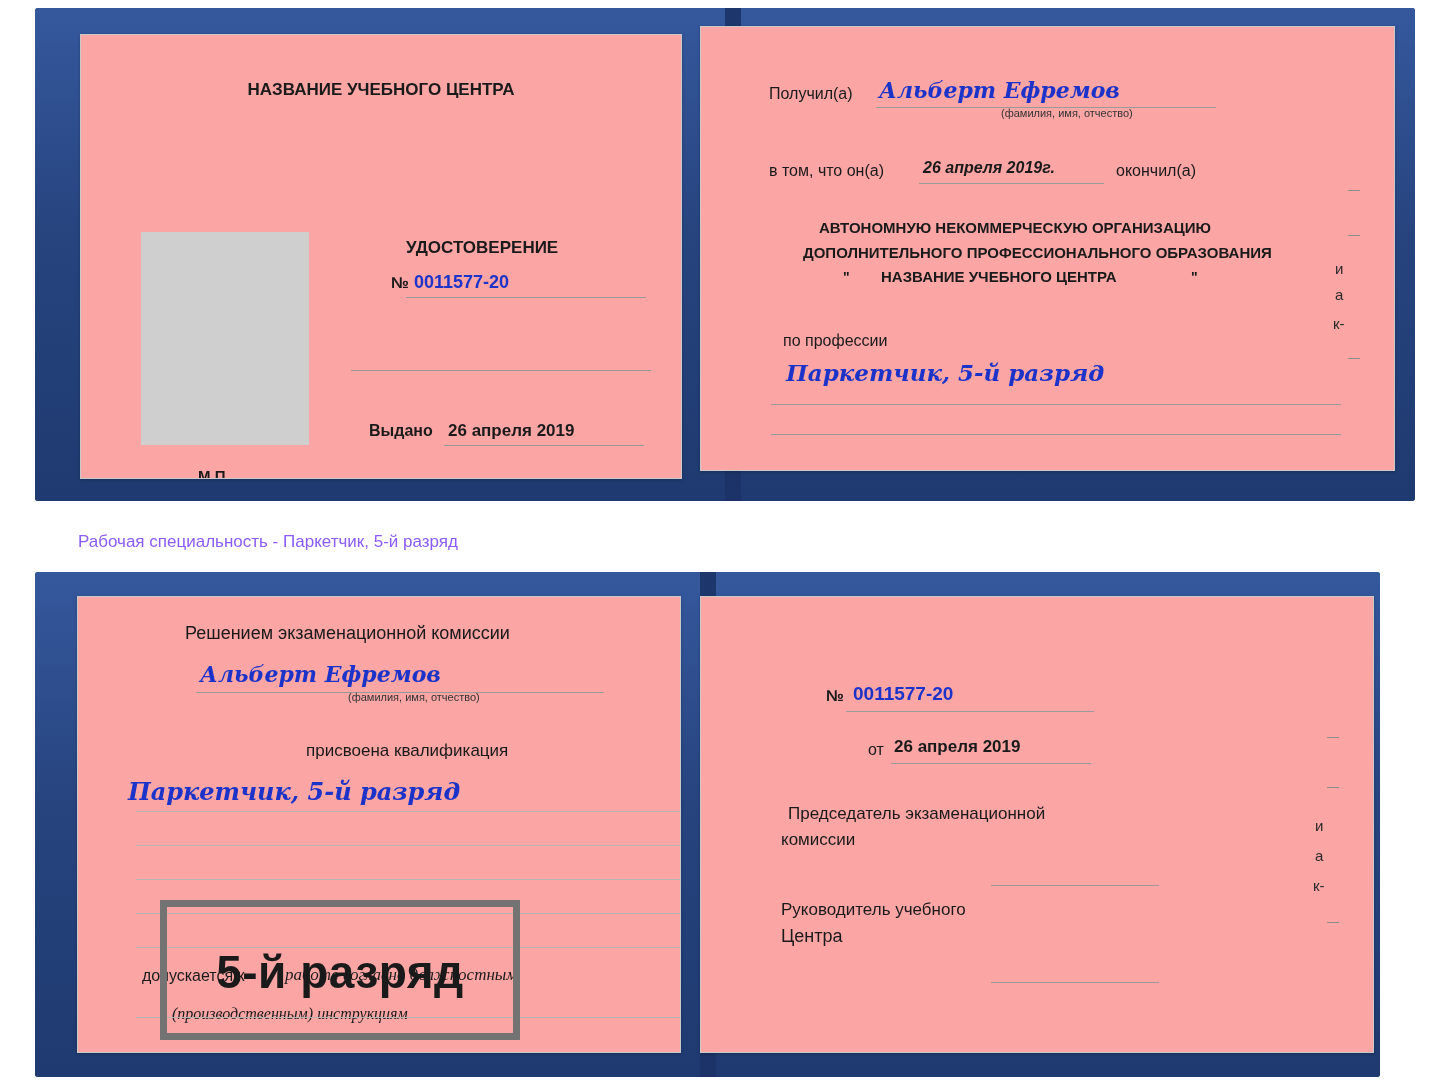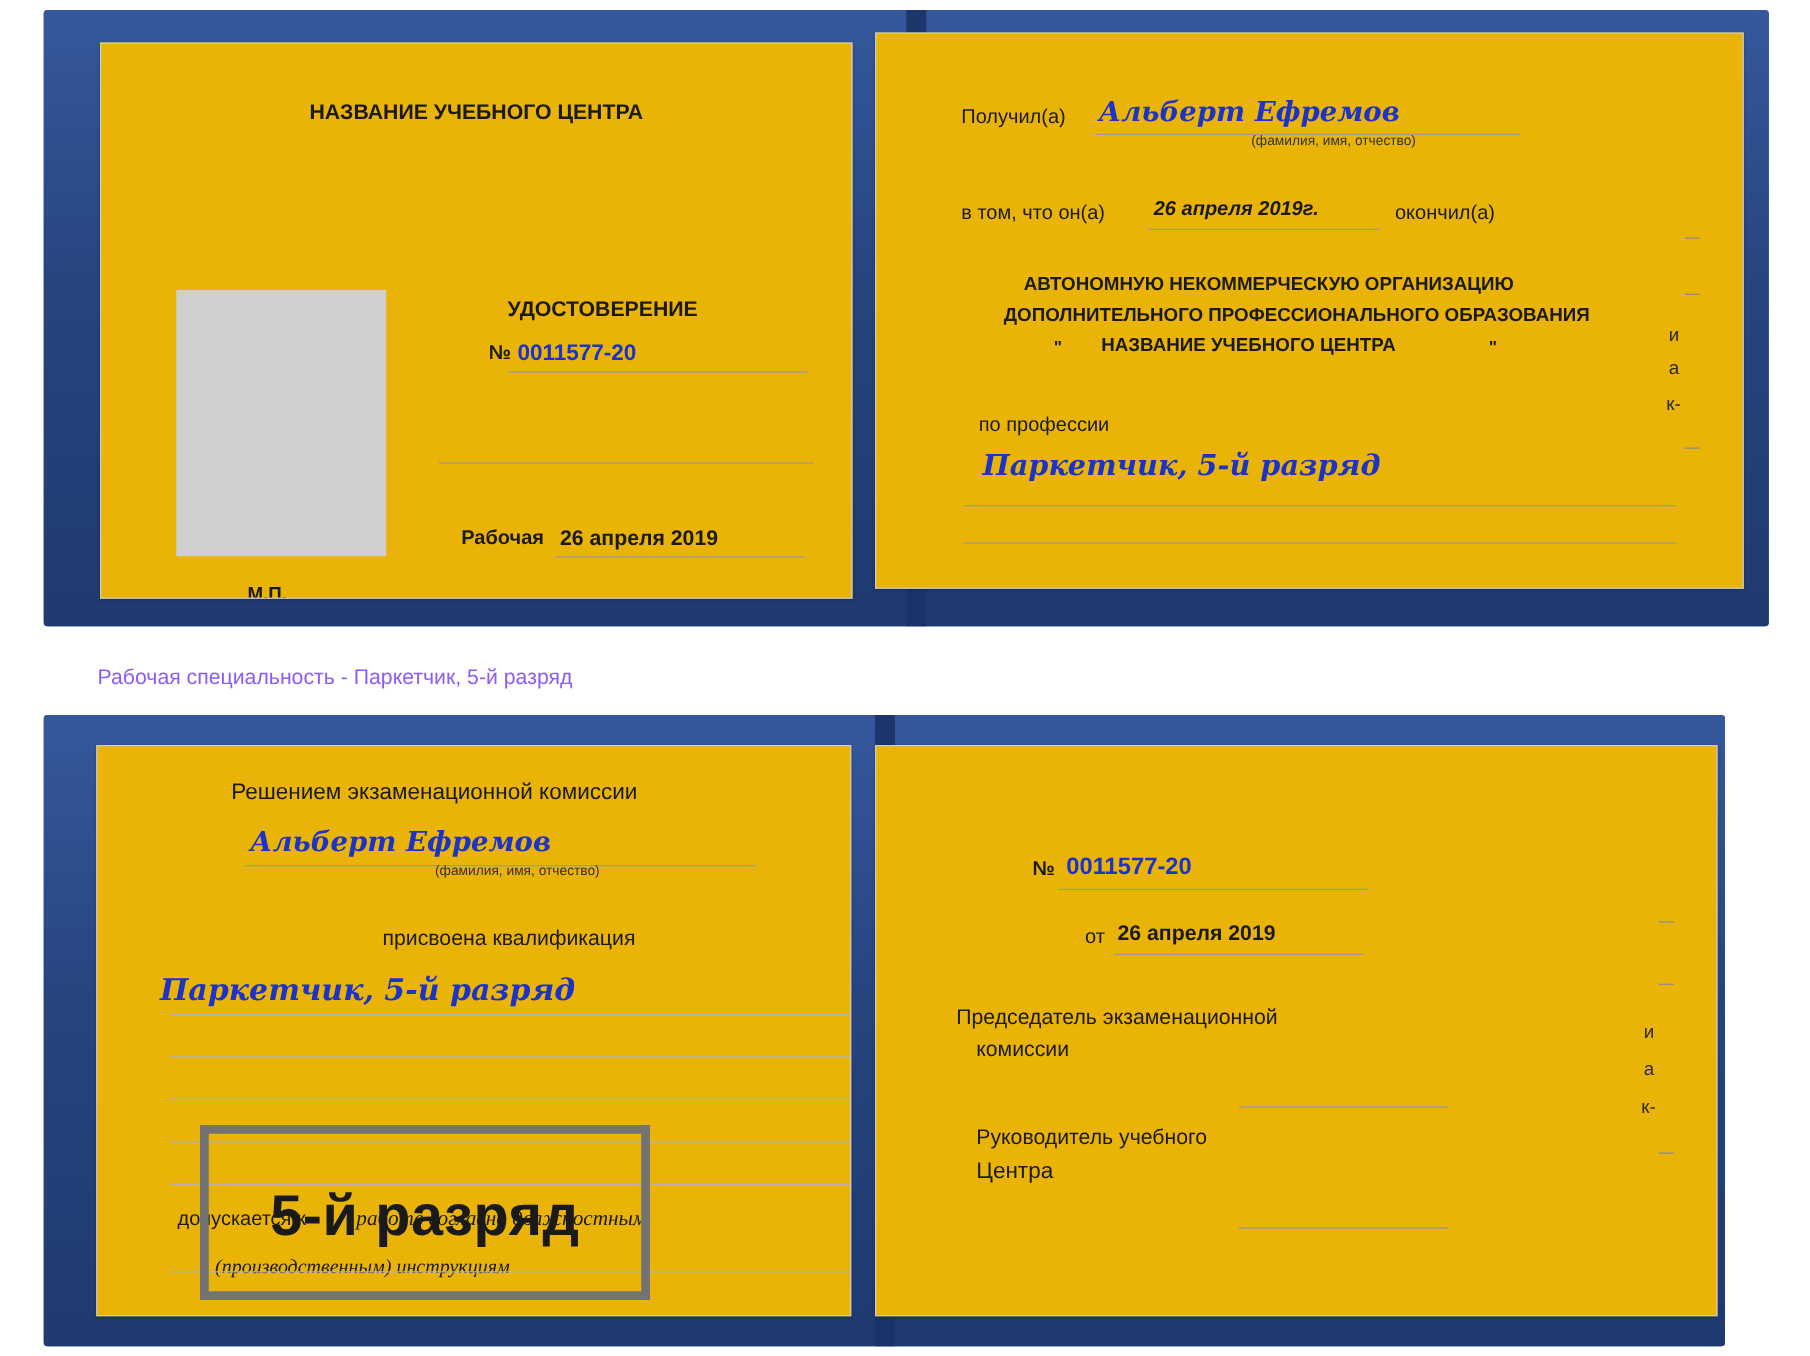--- a/index.html
+++ b/index.html
@@ -38,21 +38,21 @@
     position: absolute;
     top: 0;
     bottom: 0;
     width: 16px;
     background: #1b3367;
     opacity: .9;
   }
 
   .leaf {
     position: absolute;
-    background: #eab308;
+    background: #fca5a5;
     border: 1px solid #c9c9c9;
     box-shadow: 0 1px 3px rgba(0,0,0,.22);
     overflow: hidden;
   }
 
   
   .top .leaf.left  { left: 45px;  top: 26px; width: 600px; height: 443px; }
   .top .leaf.right { left: 665px; top: 18px; width: 693px; height: 443px; }
 
   
@@ -131,21 +131,21 @@
         <div class="photo" style="left:60px;top:197px;width:168px;height:213px;"></div>
 
         <div class="t bold" style="left:325px;top:203px;font-size:17px;">УДОСТОВЕРЕНИЕ</div>
 
         <div class="t bold" style="left:310px;top:239px;font-size:16px;">№</div>
         <div class="t bold" style="left:333px;top:237px;font-size:18px;color:#1b33c8;">0011577-20</div>
         <div class="rule" style="left:325px;top:262px;width:240px;"></div>
 
         <div class="rule" style="left:270px;top:335px;width:300px;"></div>
 
-        <div class="t bold" style="left:288px;top:387px;font-size:16px;">Рабочая</div>
+        <div class="t bold" style="left:288px;top:387px;font-size:16px;">Выдано</div>
         <div class="t bold" style="left:367px;top:386px;font-size:17px;">26 апреля 2019</div>
         <div class="rule" style="left:363px;top:410px;width:200px;"></div>
 
         <div class="t bold" style="left:117px;top:432px;font-size:15px;">М.П.</div>
       </div>
     </div>
 
     <div class="leaf right">
       <div class="leaf-inner">
         <div class="t" style="left:68px;top:58px;font-size:16px;">Получил(а)</div>
@@ -214,21 +214,21 @@
       <div class="leaf-inner">
 
         <div class="t bold" style="left:125px;top:90px;font-size:16px;">№</div>
         <div class="t bold" style="left:152px;top:86px;font-size:19px;color:#1b33c8;">0011577-20</div>
         <div class="rule" style="left:145px;top:114px;width:248px;"></div>
 
         <div class="t" style="left:167px;top:144px;font-size:16px;">от</div>
         <div class="t bold" style="left:193px;top:140px;font-size:17px;">26 апреля 2019</div>
         <div class="rule" style="left:190px;top:166px;width:200px;"></div>
 
-        <div class="t" style="left:64px;top:207px;font-size:17px;">Председатель экзаменационной</div>
+        <div class="t" style="left:87px;top:207px;font-size:17px;">Председатель экзаменационной</div>
         <div class="t" style="left:80px;top:233px;font-size:17px;">комиссии</div>
         <div class="rule" style="left:290px;top:288px;width:168px;"></div>
 
         <div class="t" style="left:80px;top:303px;font-size:17px;">Руководитель учебного</div>
         <div class="t" style="left:80px;top:329px;font-size:18px;">Центра</div>
         <div class="rule" style="left:290px;top:385px;width:168px;"></div>
       </div>
     </div>
 
     <div class="frag-dash" style="left:1292px;top:165px;"></div>

